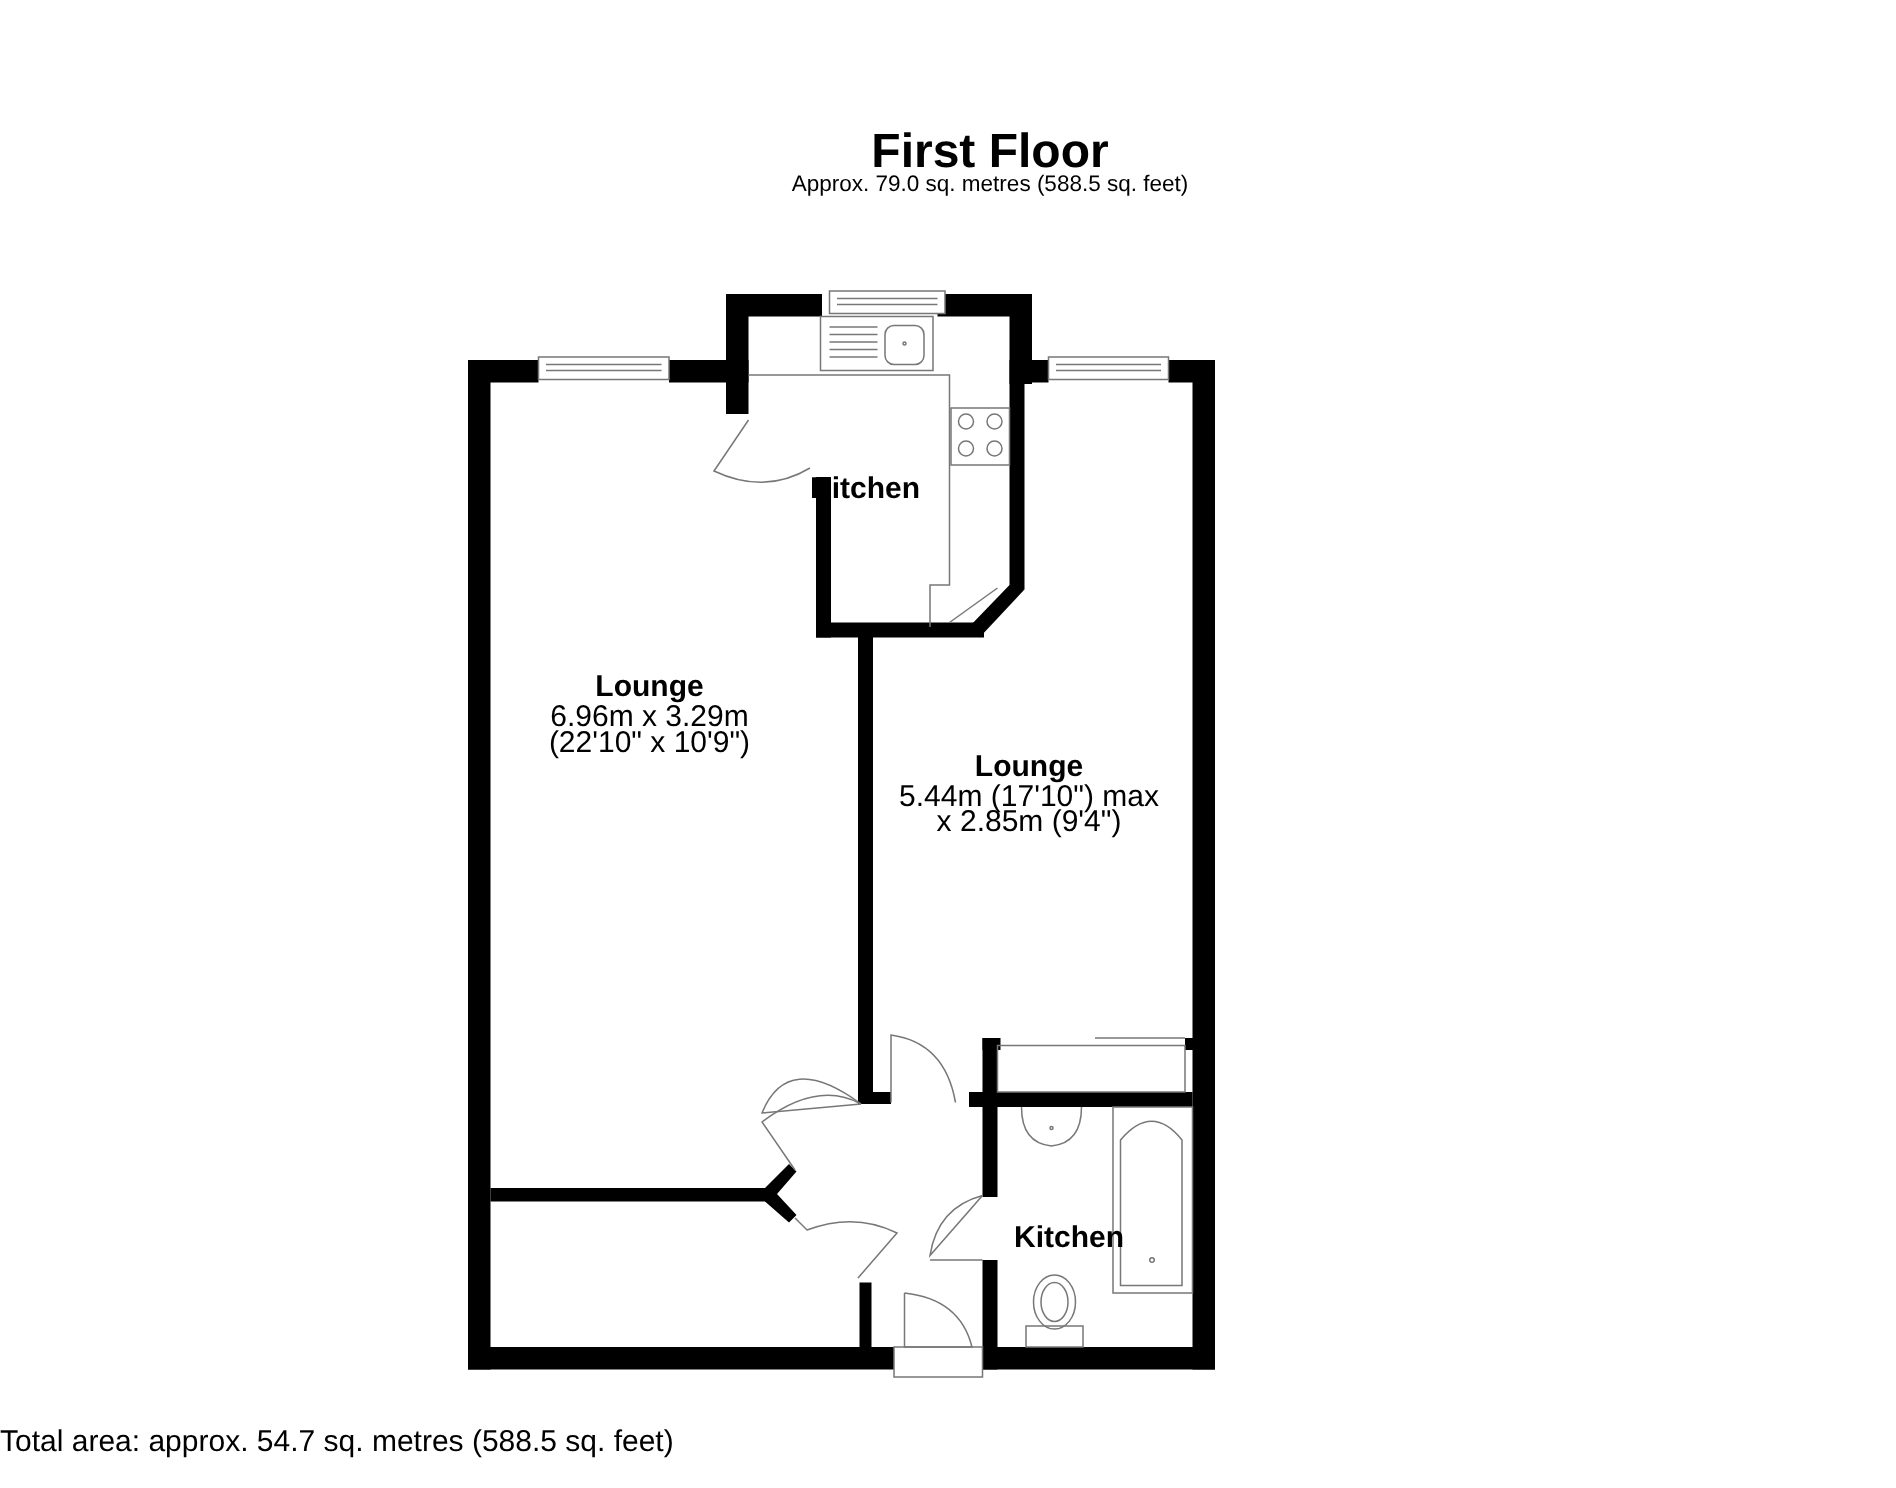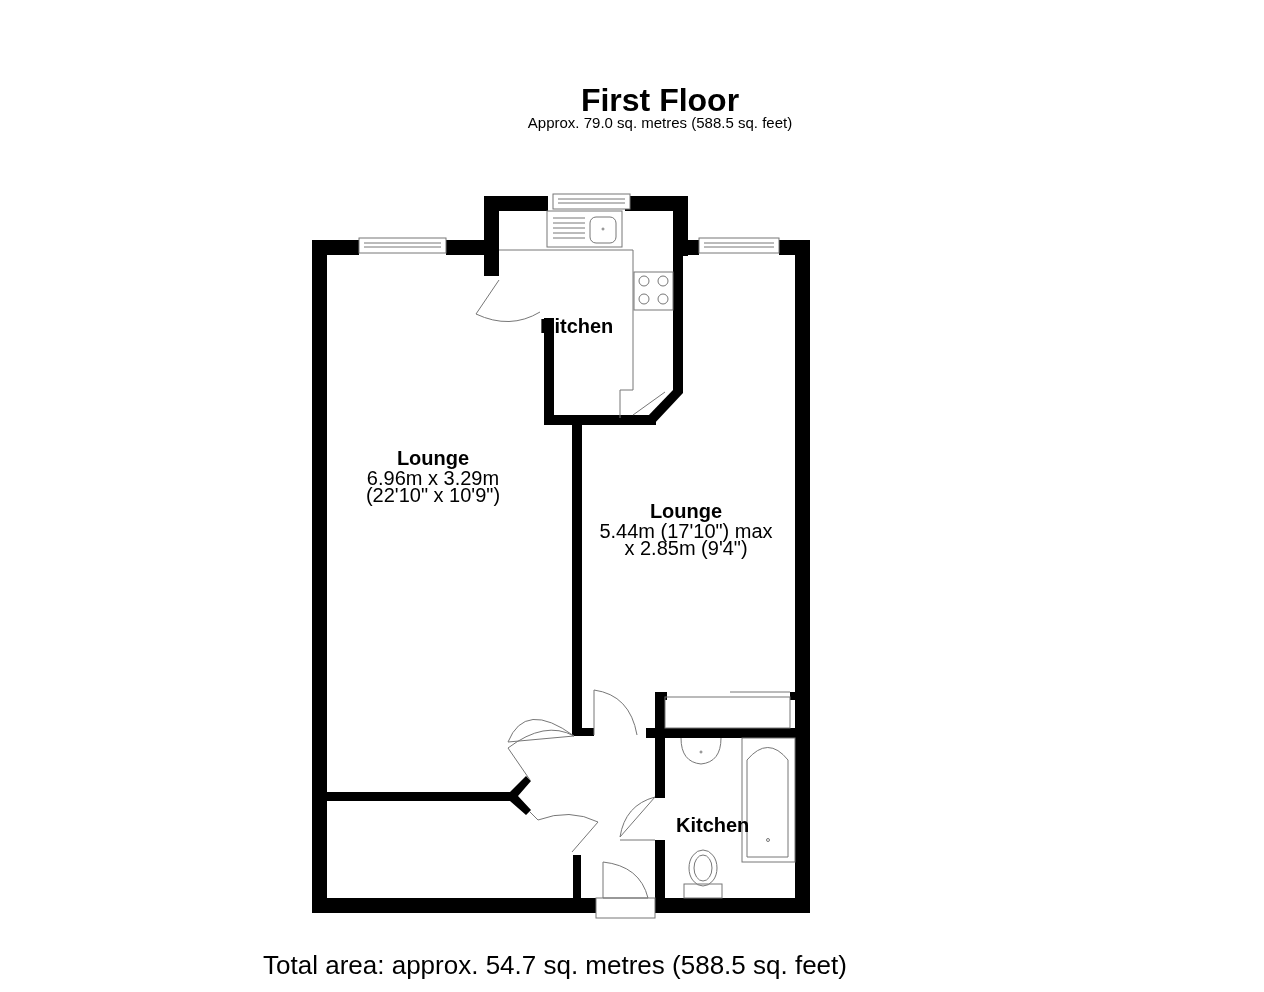--- a/index.html
+++ b/index.html
@@ -1,19 +1,19 @@
 <!DOCTYPE html>
 <html><head>
 <meta charset="utf-8">
 <style>
   html, body { margin:0; padding:0; background:#ffffff; }
   body { width:1264px; height:992px; position:relative; overflow:hidden; font-family:"Liberation Sans", sans-serif; color:#000; }
   .title { position:absolute; left:0; width:1264px; top:82px; text-align:center; padding-left:56px; box-sizing:border-box; font-weight:bold; font-size:32px; }
   .subtitle { position:absolute; left:0; width:1264px; top:114px; text-align:center; padding-left:56px; box-sizing:border-box; font-size:15px; }
-  .total { position:absolute; left:0; width:1110px; top:950px; text-align:center; font-size:26px; }
+  .total { position:absolute; left:0; width:1110px; top:950px; text-align:left; font-size:20px; }
   svg.plan { position:absolute; left:0; top:0; }
   .room-label { position:absolute; text-align:center; white-space:nowrap; }
   .room-name { font-weight:bold; font-size:20px; line-height:24px;margin-top:44px; }
   .room-dim { font-size:20px; line-height:17px; }
 </style>
 </head>
 <body>
 
 <div class="title">First Floor</div>
 <div class="subtitle">Approx. 79.0 sq. metres (588.5 sq. feet)</div>

